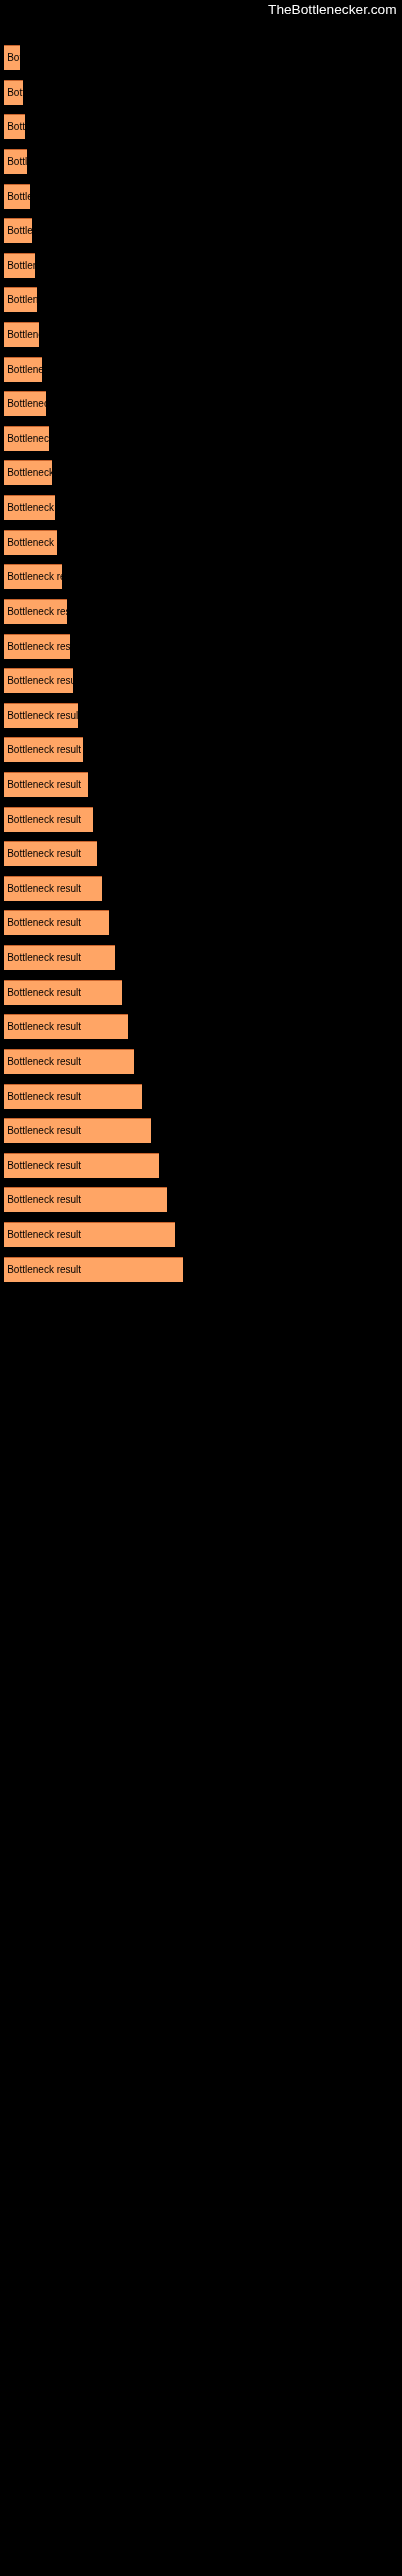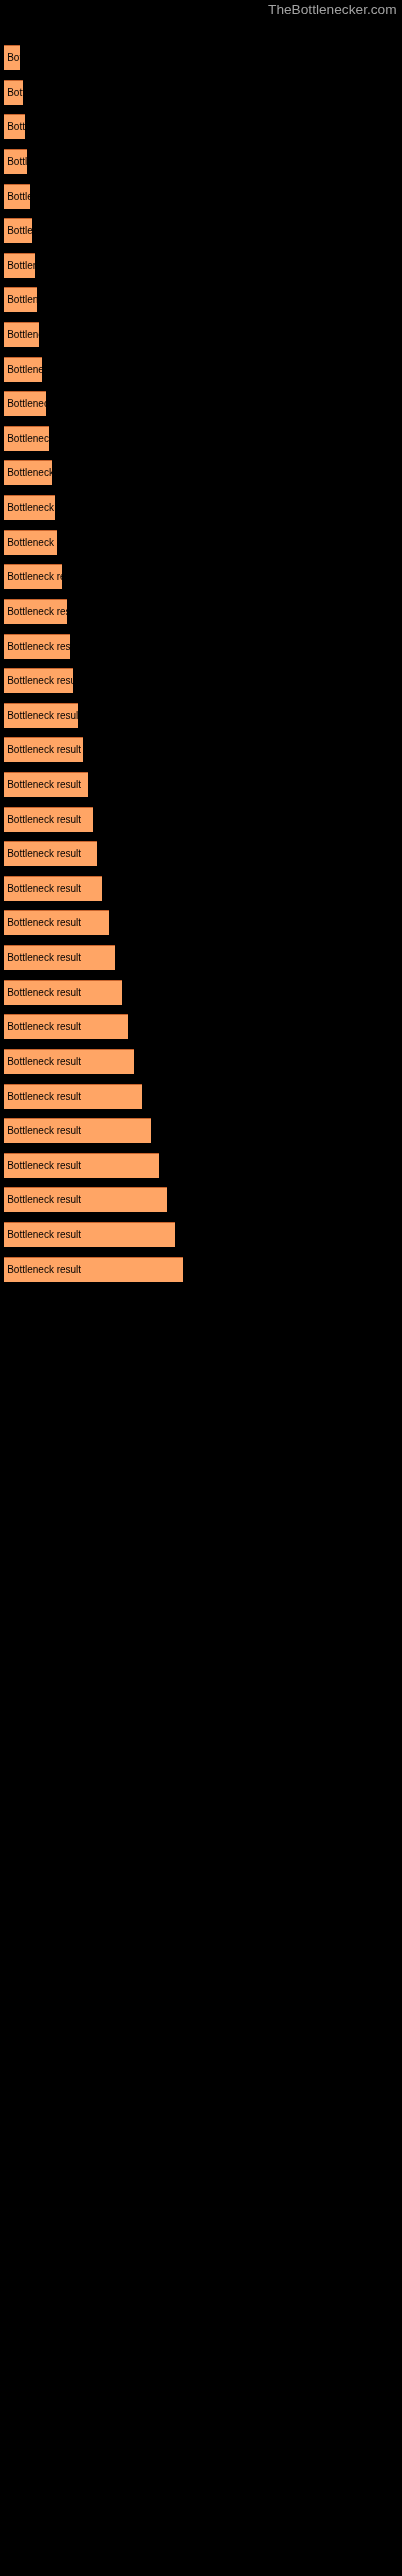--- a/index.html
+++ b/index.html
@@ -20,21 +20,21 @@
     left: 0; top: 0;
     width: 403px;
     height: 2576px;
     background: #000000;
   }
   .site-title {
     position: absolute;
     right: 6.4px;
     top: 1.6px;
     font-size: 13.7px;
-    color: #a3a3a3;
+    color: #ffffff;
     font-family: "Liberation Sans", sans-serif;
     letter-spacing: 0px;
     white-space: nowrap;
   }
   .plot-area {
     position: absolute;
     left: 0;
     top: 0;
     width: 395px;
     height: 2576px;

